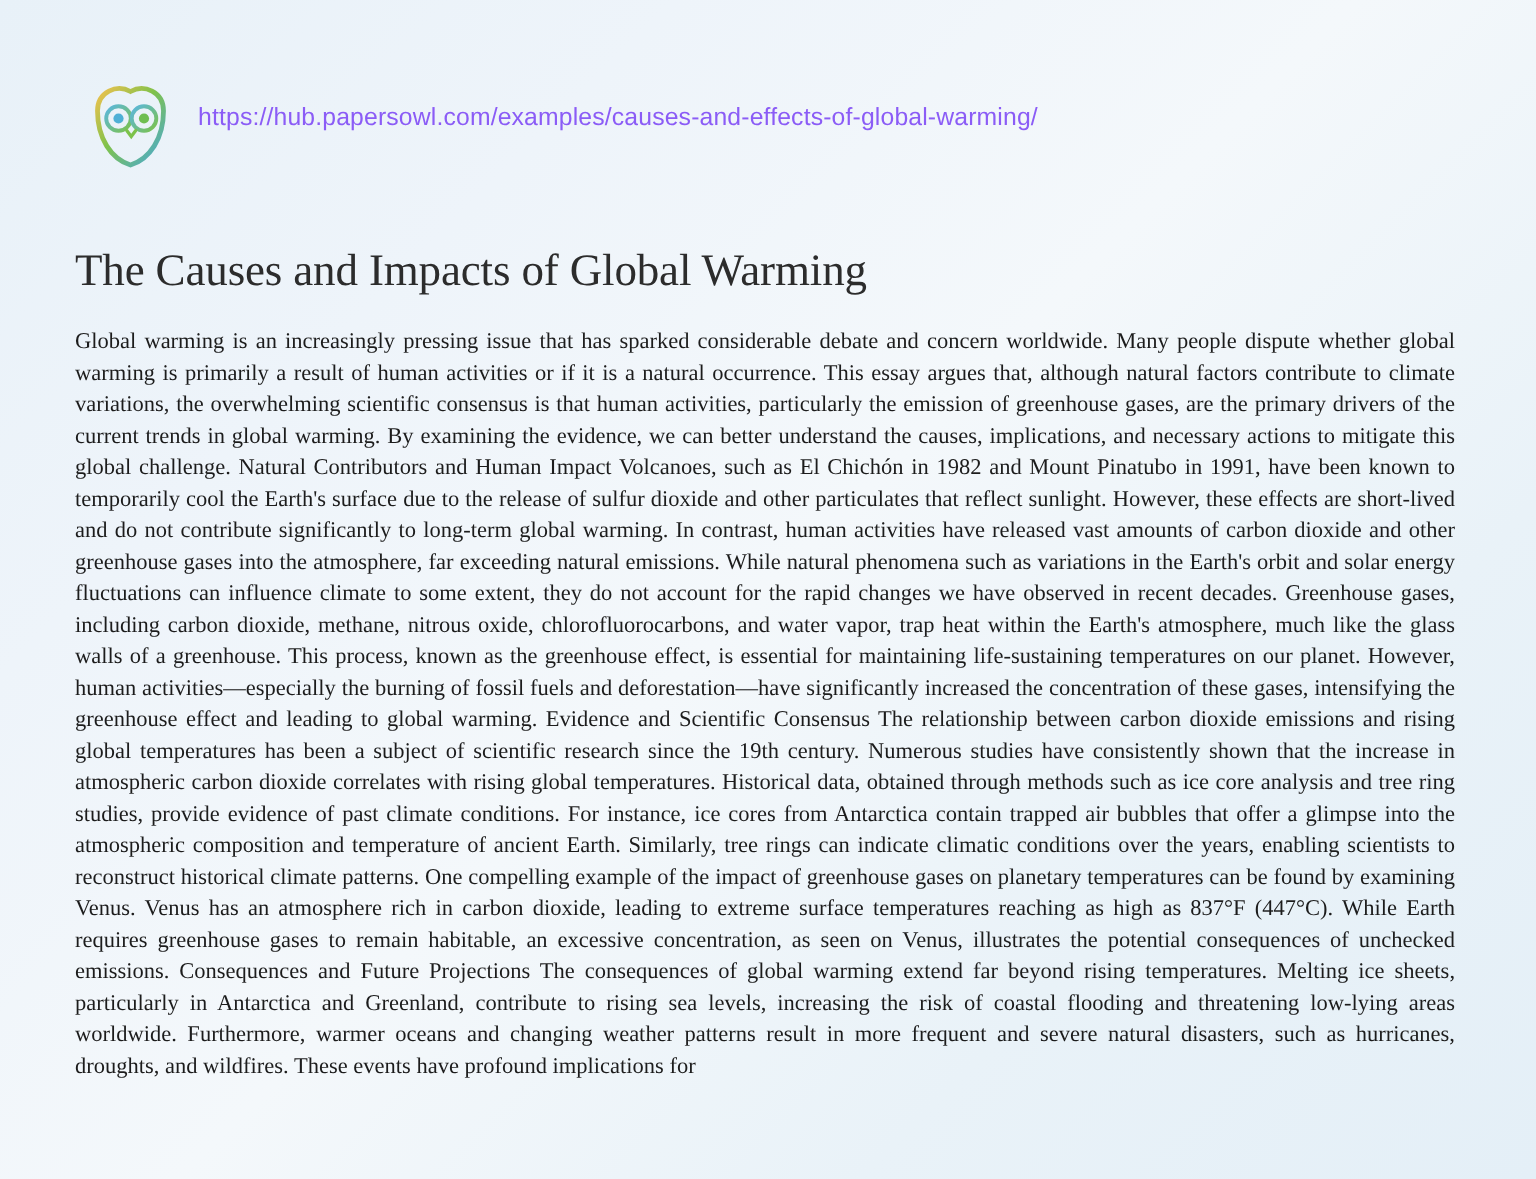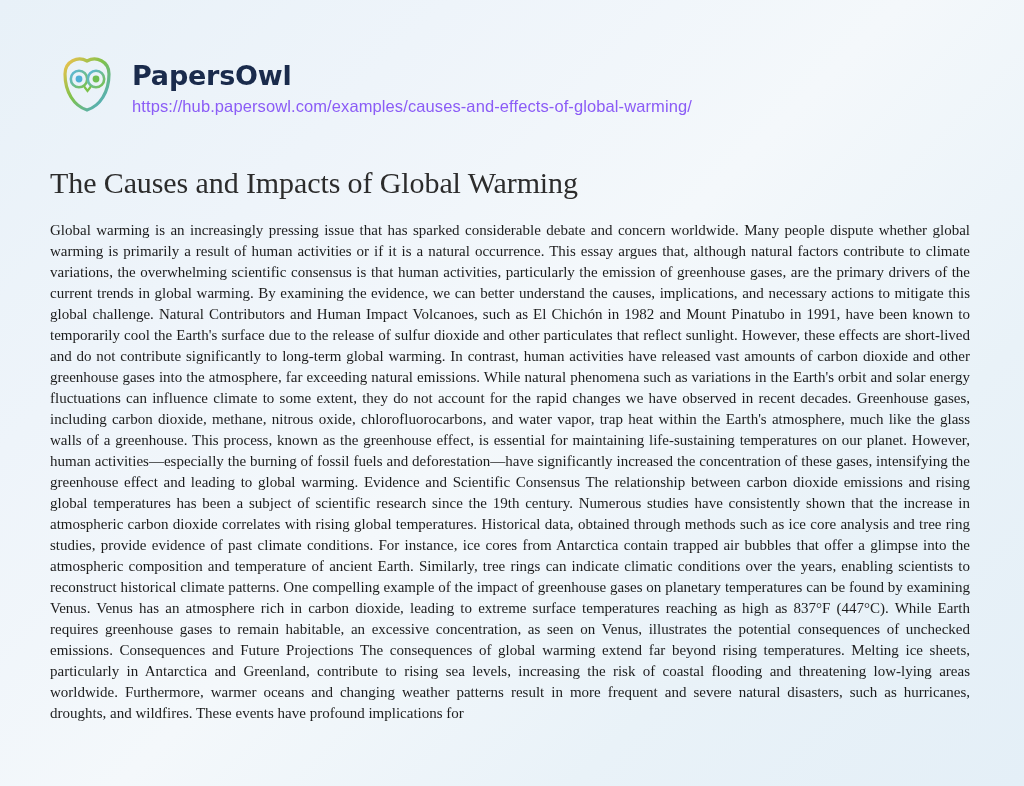--- a/index.html
+++ b/index.html
@@ -92,21 +92,20 @@
         </defs>
         <path d="M9 22 C9 9, 22 4, 31 9 C40 4, 53 9, 53 22 C53 40, 44 54, 31 58 C18 54, 9 40, 9 22 Z" fill="none" stroke="url(#ring)" stroke-width="3.2"></path>
         <circle cx="23" cy="27" r="8.2" fill="none" stroke="url(#eyeg)" stroke-width="2.6"></circle>
         <circle cx="40" cy="27" r="8.2" fill="none" stroke="url(#eyeg)" stroke-width="2.6"></circle>
         <circle cx="23" cy="27" r="3.4" fill="#4fb0d6"></circle>
         <circle cx="40" cy="27" r="3.4" fill="#6fbe52"></circle>
         <path d="M28.5 35 L31.5 39 L34.5 35" fill="none" stroke="#7cc24a" stroke-width="2.2" stroke-linecap="round"></path>
       </svg>
     </div>
     <div class="brand-block">
-      <div class="brand-name">PapersOwl</div>
       <div class="brand-url">https://hub.papersowl.com/examples/causes-and-effects-of-global-warming/</div>
     </div>
   </div>
 
   <h1 class="doc-title">The Causes and Impacts of Global Warming</h1>
 
   <div class="doc-body">Global warming is an increasingly pressing issue that has sparked considerable debate and concern worldwide. Many people dispute whether global warming is primarily a result of human activities or if it is a natural occurrence. This essay argues that, although natural factors contribute to climate variations, the overwhelming scientific consensus is that human activities, particularly the emission of greenhouse gases, are the primary drivers of the current trends in global warming. By examining the evidence, we can better understand the causes, implications, and necessary actions to mitigate this global challenge. Natural Contributors and Human Impact Volcanoes, such as El Chichón in 1982 and Mount Pinatubo in 1991, have been known to temporarily cool the Earth's surface due to the release of sulfur dioxide and other particulates that reflect sunlight. However, these effects are short-lived and do not contribute significantly to long-term global warming. In contrast, human activities have released vast amounts of carbon dioxide and other greenhouse gases into the atmosphere, far exceeding natural emissions. While natural phenomena such as variations in the Earth's orbit and solar energy fluctuations can influence climate to some extent, they do not account for the rapid changes we have observed in recent decades. Greenhouse gases, including carbon dioxide, methane, nitrous oxide, chlorofluorocarbons, and water vapor, trap heat within the Earth's atmosphere, much like the glass walls of a greenhouse. This process, known as the greenhouse effect, is essential for maintaining life-sustaining temperatures on our planet. However, human activities—especially the burning of fossil fuels and deforestation—have significantly increased the concentration of these gases, intensifying the greenhouse effect and leading to global warming. Evidence and Scientific Consensus The relationship between carbon dioxide emissions and rising global temperatures has been a subject of scientific research since the 19th century. Numerous studies have consistently shown that the increase in atmospheric carbon dioxide correlates with rising global temperatures. Historical data, obtained through methods such as ice core analysis and tree ring studies, provide evidence of past climate conditions. For instance, ice cores from Antarctica contain trapped air bubbles that offer a glimpse into the atmospheric composition and temperature of ancient Earth. Similarly, tree rings can indicate climatic conditions over the years, enabling scientists to reconstruct historical climate patterns. One compelling example of the impact of greenhouse gases on planetary temperatures can be found by examining Venus. Venus has an atmosphere rich in carbon dioxide, leading to extreme surface temperatures reaching as high as 837°F (447°C). While Earth requires greenhouse gases to remain habitable, an excessive concentration, as seen on Venus, illustrates the potential consequences of unchecked emissions. Consequences and Future Projections The consequences of global warming extend far beyond rising temperatures. Melting ice sheets, particularly in Antarctica and Greenland, contribute to rising sea levels, increasing the risk of coastal flooding and threatening low-lying areas worldwide. Furthermore, warmer oceans and changing weather patterns result in more frequent and severe natural disasters, such as hurricanes, droughts, and wildfires. These events have profound implications for</div>
 
 </div>
 

